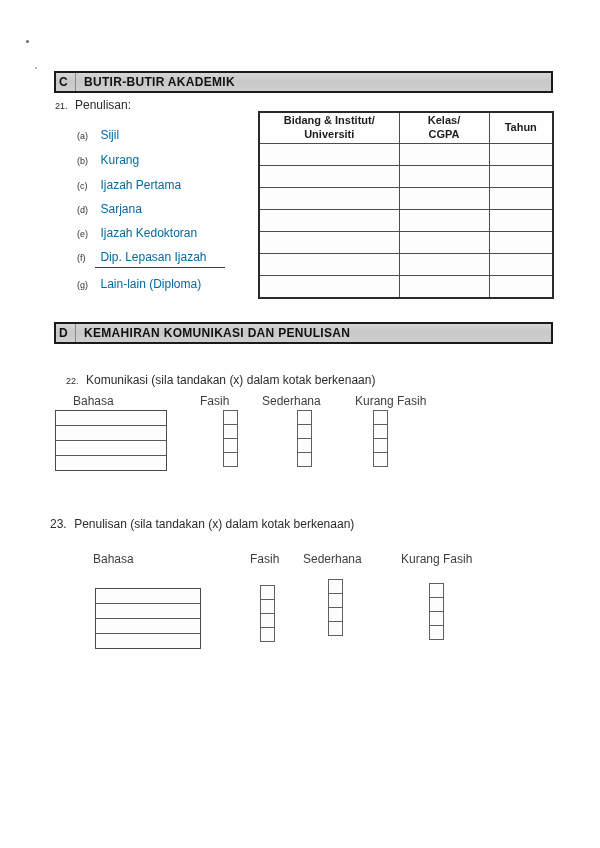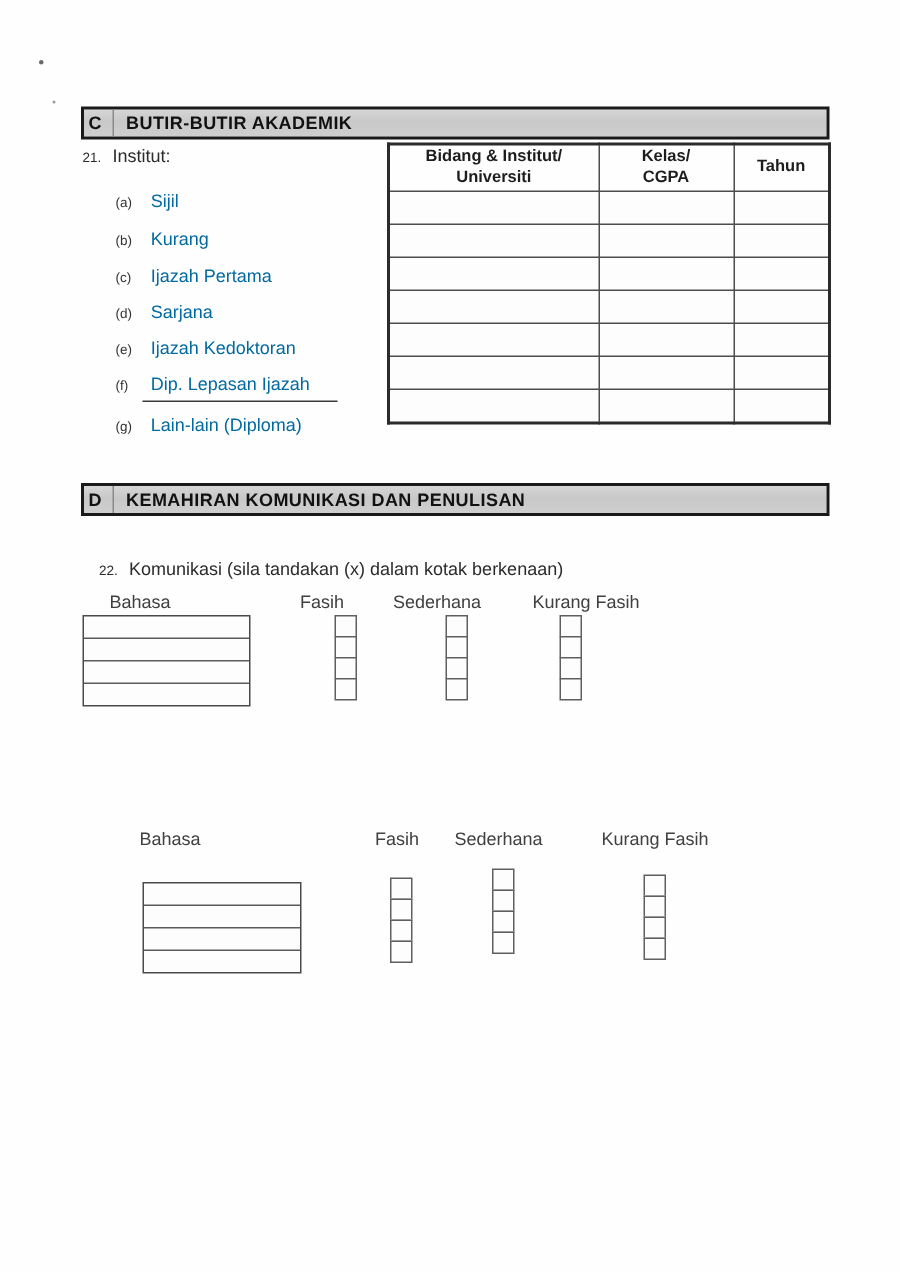--- a/index.html
+++ b/index.html
@@ -38,21 +38,21 @@
   .q-num-big{font-size:12px;color:#2c2c2c;}
   .q-text{font-size:12px;color:#2c2c2c;padding-left:3px;}
 
   .qual-item{position:absolute;left:77px;white-space:nowrap;}
   .item-key{display:inline-block;width:19px;font-size:9px;color:#333;}
   .item-label{font-size:12px;color:#0369a1;}
 
   .writein-line{position:absolute;left:95px;top:267px;width:130px;height:0;border-top:1px solid #3a3a3a;}
 
   table.acad-table{
-    position:absolute;left:258px;top:95px;
+    position:absolute;left:258px;top:111px;
     border-collapse:collapse;table-layout:fixed;
     border:2px solid #2b2b2b;
     padding-left:16px;
   }
   table.acad-table th, table.acad-table td{
     border:1px solid #4d4d4d;
     font-size:11px;font-weight:bold;text-align:center;vertical-align:middle;
     color:#1d1d1d;line-height:1.25;padding:0;
   }
   table.acad-table th{height:30px;}
@@ -75,21 +75,21 @@
   <div class="speck s1"></div>
   <div class="speck s2"></div>
 
   <div class="sec-header" style="top:71px">
     <span class="sec-letter">C</span>
     <span class="sec-title">BUTIR-BUTIR AKADEMIK</span>
   </div>
 
   <div class="q-line" style="left:55px;top:95px">
     <span class="q-num">21.</span>
-    <span class="q-text">Institut:</span>
+    <span class="q-text">Penulisan:</span>
   </div>
 
   <div class="qual-item" style="top:125px">
     <span class="item-key">(a)</span>
     <span class="item-label">Sijil</span>
   </div>
   <div class="qual-item" style="top:150px">
     <span class="item-key">(b)</span>
     <span class="item-label">Kurang</span>
   </div>
@@ -207,20 +207,24 @@
     <div class="cb"></div>
     <div class="cb"></div>
   </div>
   <div class="cb-stack" style="left:373px;top:410px">
     <div class="cb"></div>
     <div class="cb"></div>
     <div class="cb"></div>
     <div class="cb"></div>
   </div>
 
+  <div class="q-line" style="left:50px;top:514px">
+    <span class="q-num-big">23.</span>
+    <span class="q-text">Penulisan (sila tandakan (x) dalam kotak berkenaan)</span>
+  </div>
 
   <div class="col-label" style="left:93px;top:552px">Bahasa</div>
   <div class="col-label" style="left:250px;top:552px">Fasih</div>
   <div class="col-label" style="left:303px;top:552px">Sederhana</div>
   <div class="col-label" style="left:401px;top:552px">Kurang Fasih</div>
 
   <div class="lang-table" style="left:95px;top:588px;width:104px">
     <div class="lang-row"></div>
     <div class="lang-row"></div>
     <div class="lang-row"></div>

